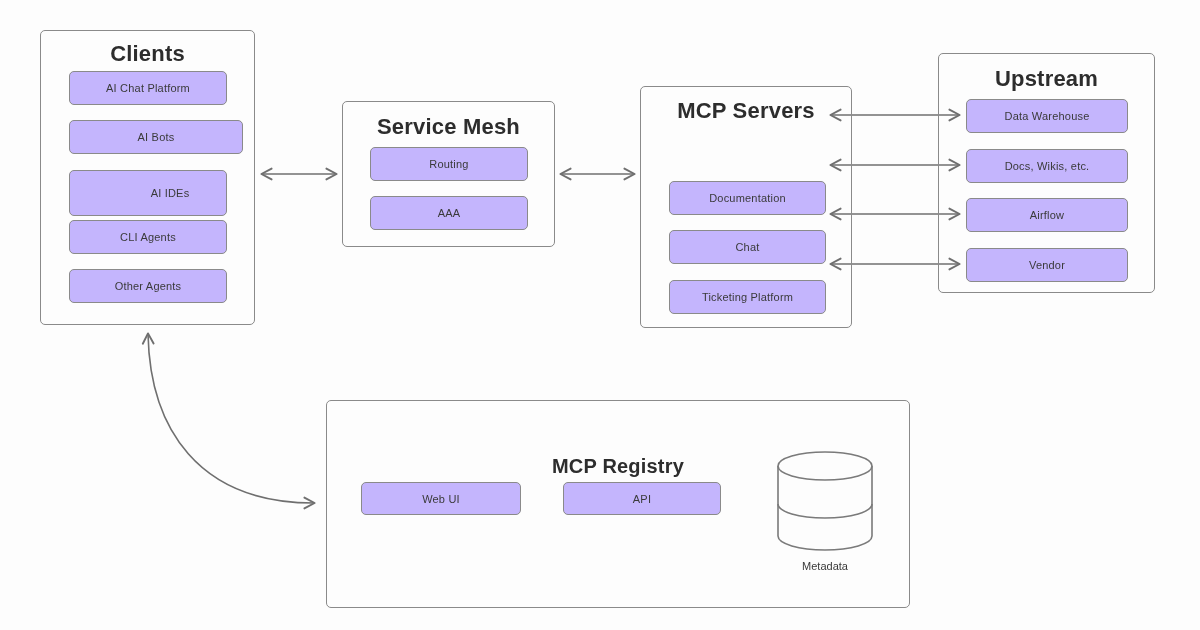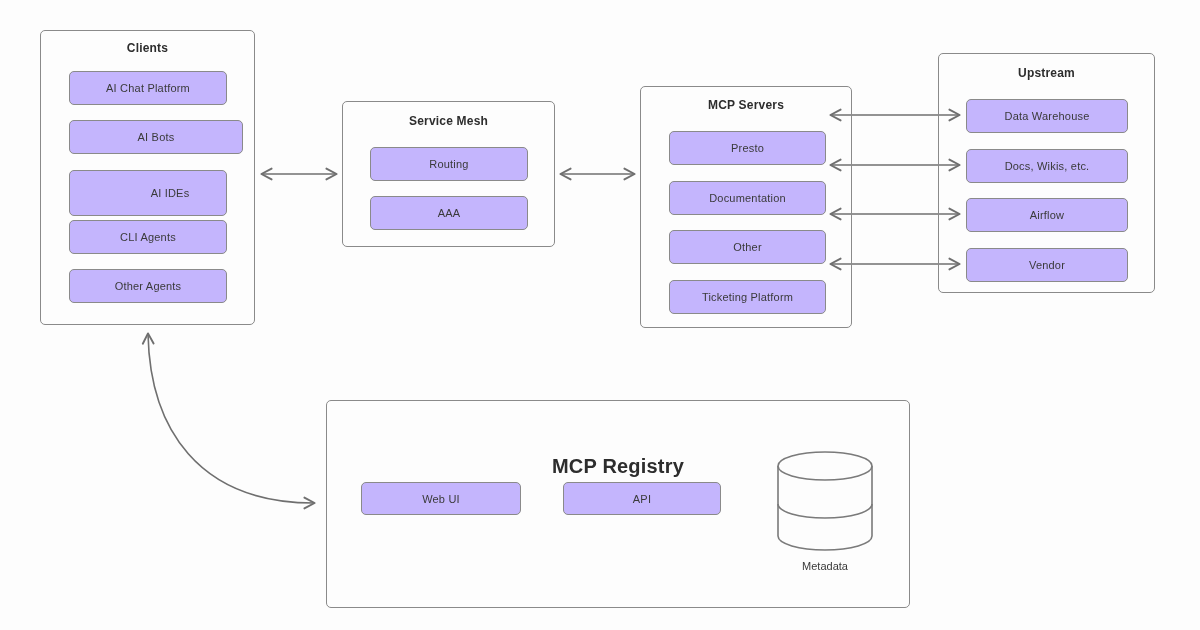--- a/index.html
+++ b/index.html
@@ -27,21 +27,21 @@
     border: 1.6px solid #8a8a8a;
     border-radius: 5px;
     background: transparent;
     box-sizing: border-box;
   }
   .group-title {
     position: absolute;
     left: 0;
     width: 100%;
     text-align: center;
-    font-size: 12px;
+    font-size: 22px;
     font-weight: 600;
     letter-spacing: 0.2px;
     color: #2d2d2d;
   }
   .group-title.big {
     font-size: 20px;
   }
   .node {
     position: absolute;
     border: 1.5px solid #8a8a8a;
@@ -102,23 +102,22 @@
   </div>
 
   <div class="group" style="left:342px; top:101px; width:213px; height:146px;">
     <div class="group-title" style="top:12px;">Service Mesh</div>
     <div class="node" style="left:27px; top:45px; width:158px; height:34px;">Routing</div>
     <div class="node" style="left:27px; top:94px; width:158px; height:34px;">AAA</div>
   </div>
 
   <div class="group" style="left:640px; top:54px; width:212px; height:242px;margin-top:32px;">
     <div class="group-title" style="top:11px;">MCP Servers</div>
-    <div class="node" style="left:28px; top:44px; width:157px; height:34px;">Presto</div>
     <div class="node" style="left:28px; top:94px; width:157px; height:34px;">Documentation</div>
-    <div class="node" style="left:28px; top:143px; width:157px; height:34px;">Other</div>
+    <div class="node" style="left:28px; top:143px; width:157px; height:34px;">Chat</div>
     <div class="node" style="left:28px; top:193px; width:157px; height:34px;">Ticketing Platform</div>
   </div>
 
   <div class="group" style="left:938px; top:53px; width:217px; height:240px;">
     <div class="group-title" style="top:12px;">Upstream</div>
     <div class="node" style="left:27px; top:45px; width:162px; height:34px;">Data Warehouse</div>
     <div class="node" style="left:27px; top:95px; width:162px; height:34px;">Docs, Wikis, etc.</div>
     <div class="node" style="left:27px; top:144px; width:162px; height:34px;">Airflow</div>
     <div class="node" style="left:27px; top:194px; width:162px; height:34px;">Vendor</div>
   </div>

